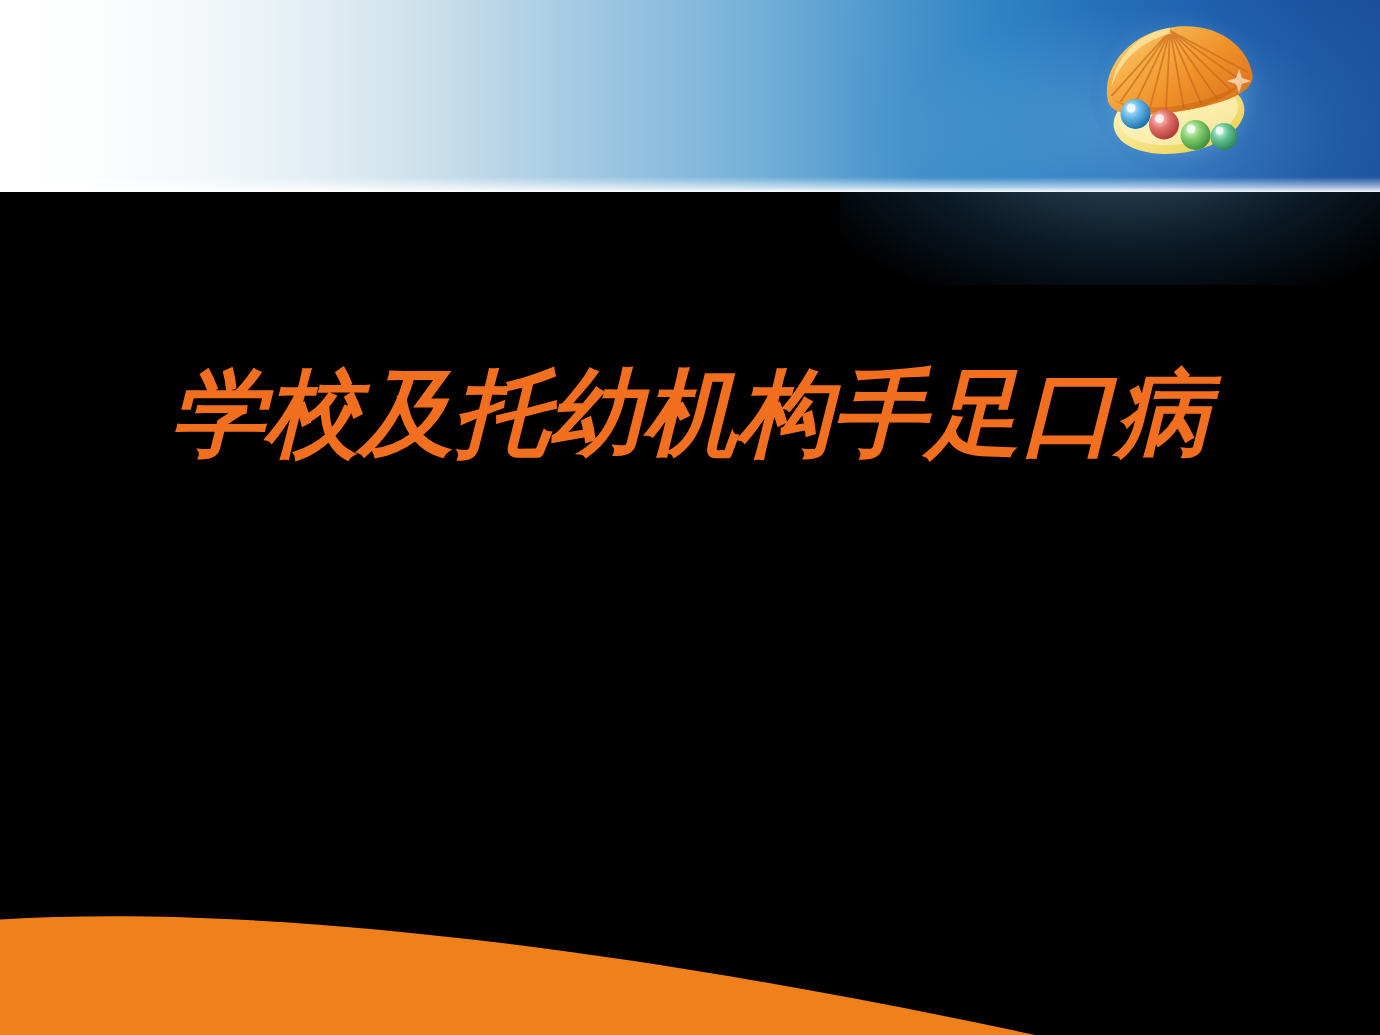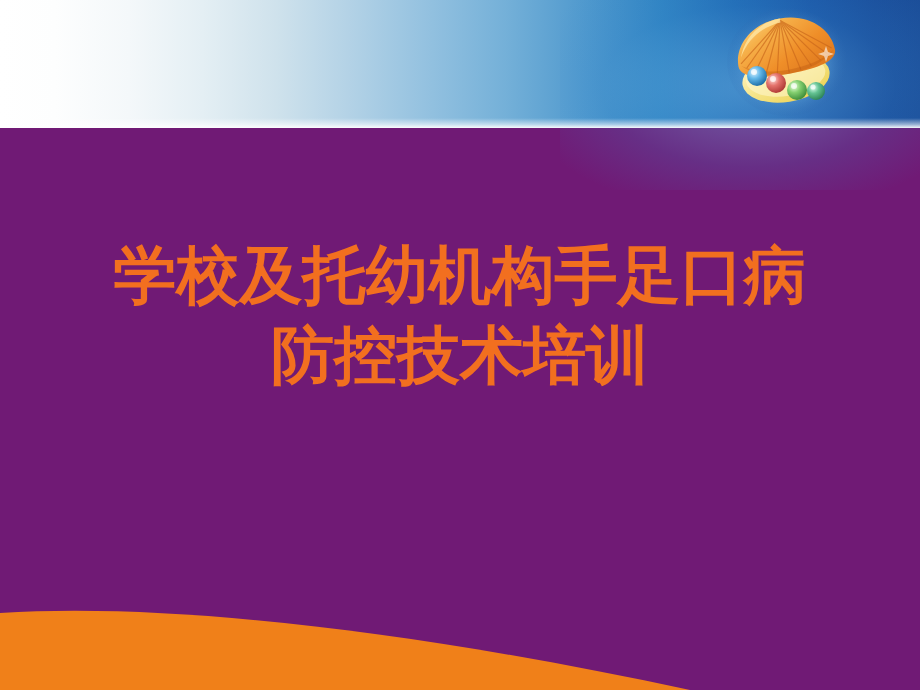--- a/index.html
+++ b/index.html
@@ -10,21 +10,22 @@
   }
   body {
     font-family: "Liberation Sans", sans-serif;
   }
 
   .slide {
     position: relative;
     width: 920px;
     height: 690px;
     overflow: hidden;
-    background: #701a75;
+    background: #000000;
+    font-style: italic;
   }
 
   
   .header-band {
     position: absolute;
     left: 0;
     top: 0;
     width: 920px;
     height: 128px;
     background: linear-gradient(to right,
@@ -184,21 +185,20 @@
       <circle cx="68" cy="80" r="3" fill="#ffffff" opacity="0.7"></circle>
       <circle cx="90" cy="85" r="9" fill="url(#p4)"></circle>
       <circle cx="87" cy="81" r="2.6" fill="#ffffff" opacity="0.7"></circle>
 
       <path d="M100 40 l2 6 6 2 -6 2 -2 6 -2 -6 -6 -2 6 -2 z" fill="#ffffff" opacity="0.6"></path>
     </svg>
   </div>
 
   <div class="title-block">
     <div class="title-line">学校及托幼机构手足口病</div>
-    <div class="title-line">防控技术培训</div>
   </div>
 
   <div class="wave-wrap">
     <svg viewBox="0 0 920 130" xmlns="http://www.w3.org/2000/svg" preserveAspectRatio="none" aria-hidden="true">
       <path d="M0 53 C 180 42, 430 74, 690 130 L 0 130 Z" fill="#f08019"></path>
     </svg>
   </div>
 
 </div>
 

